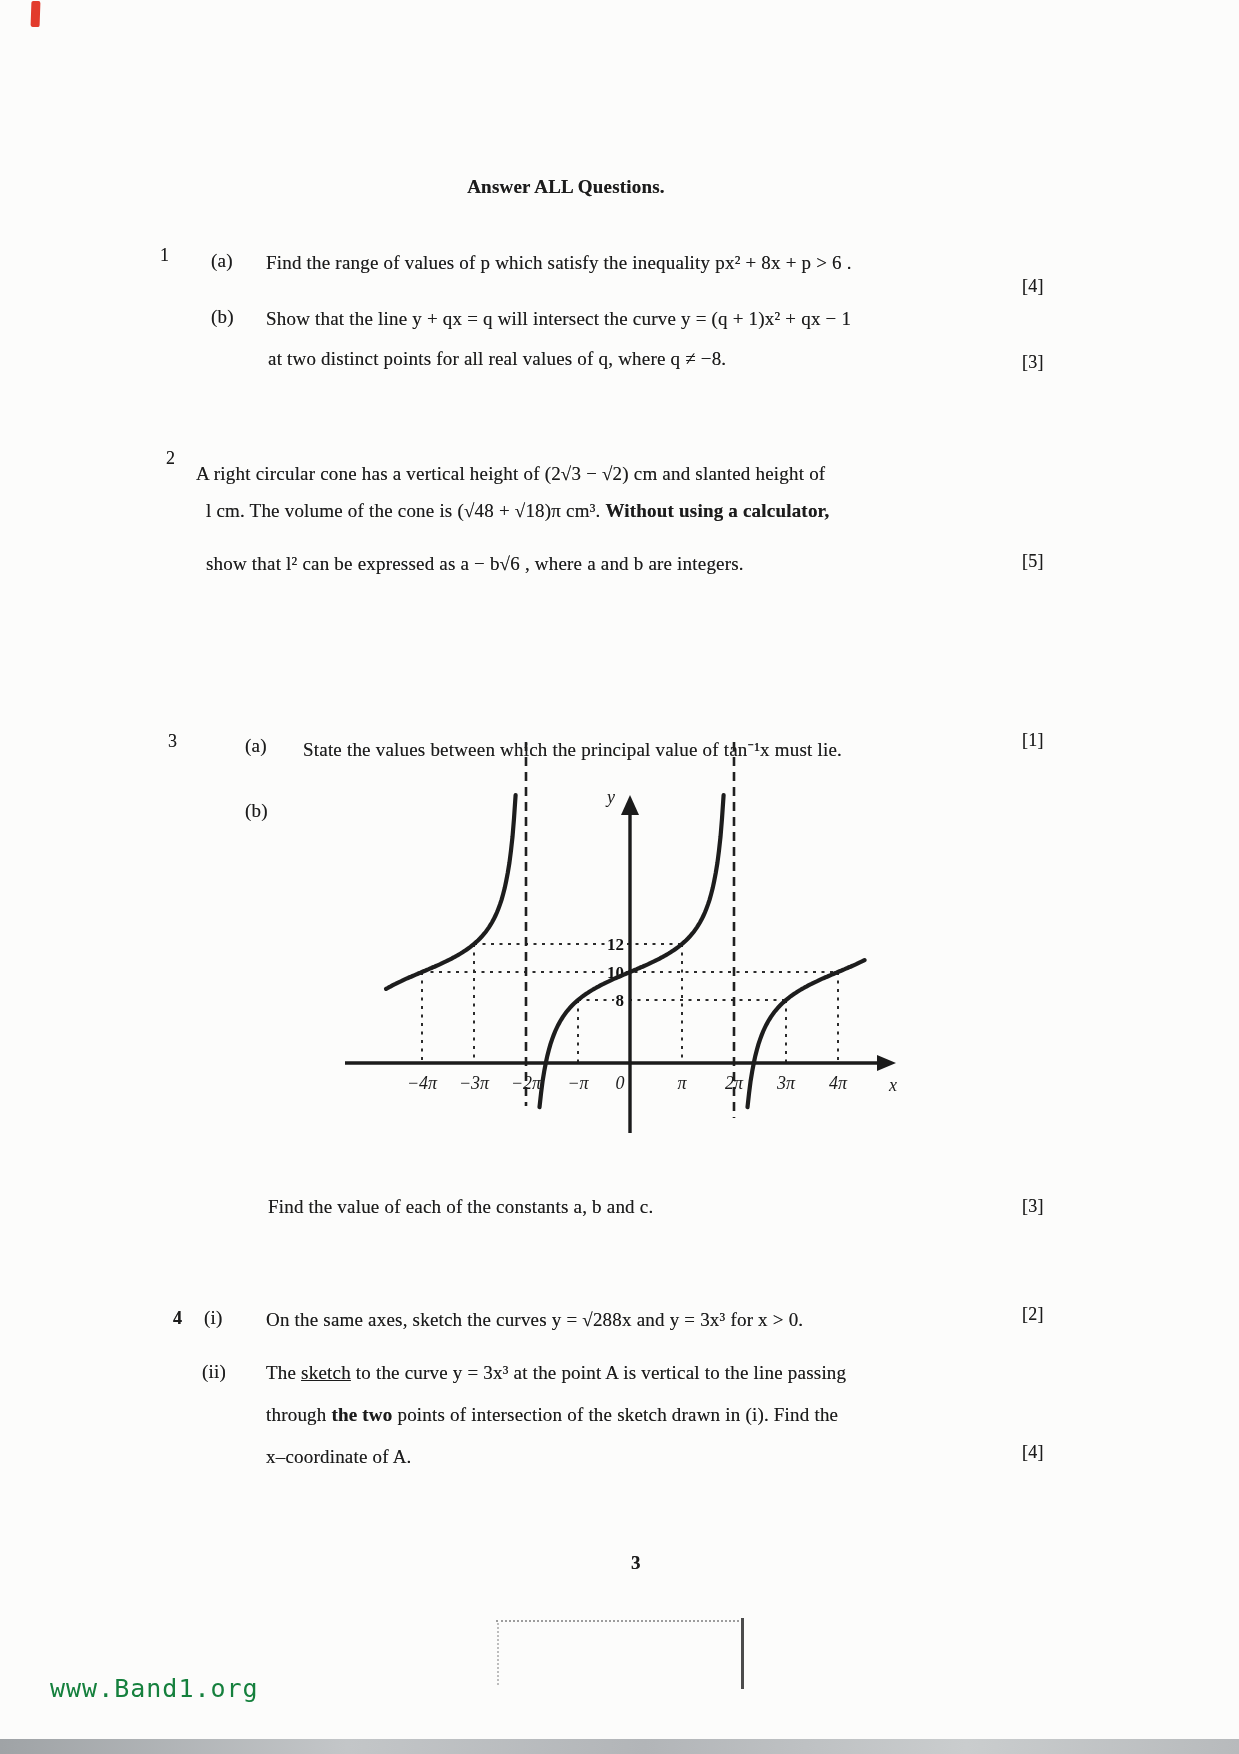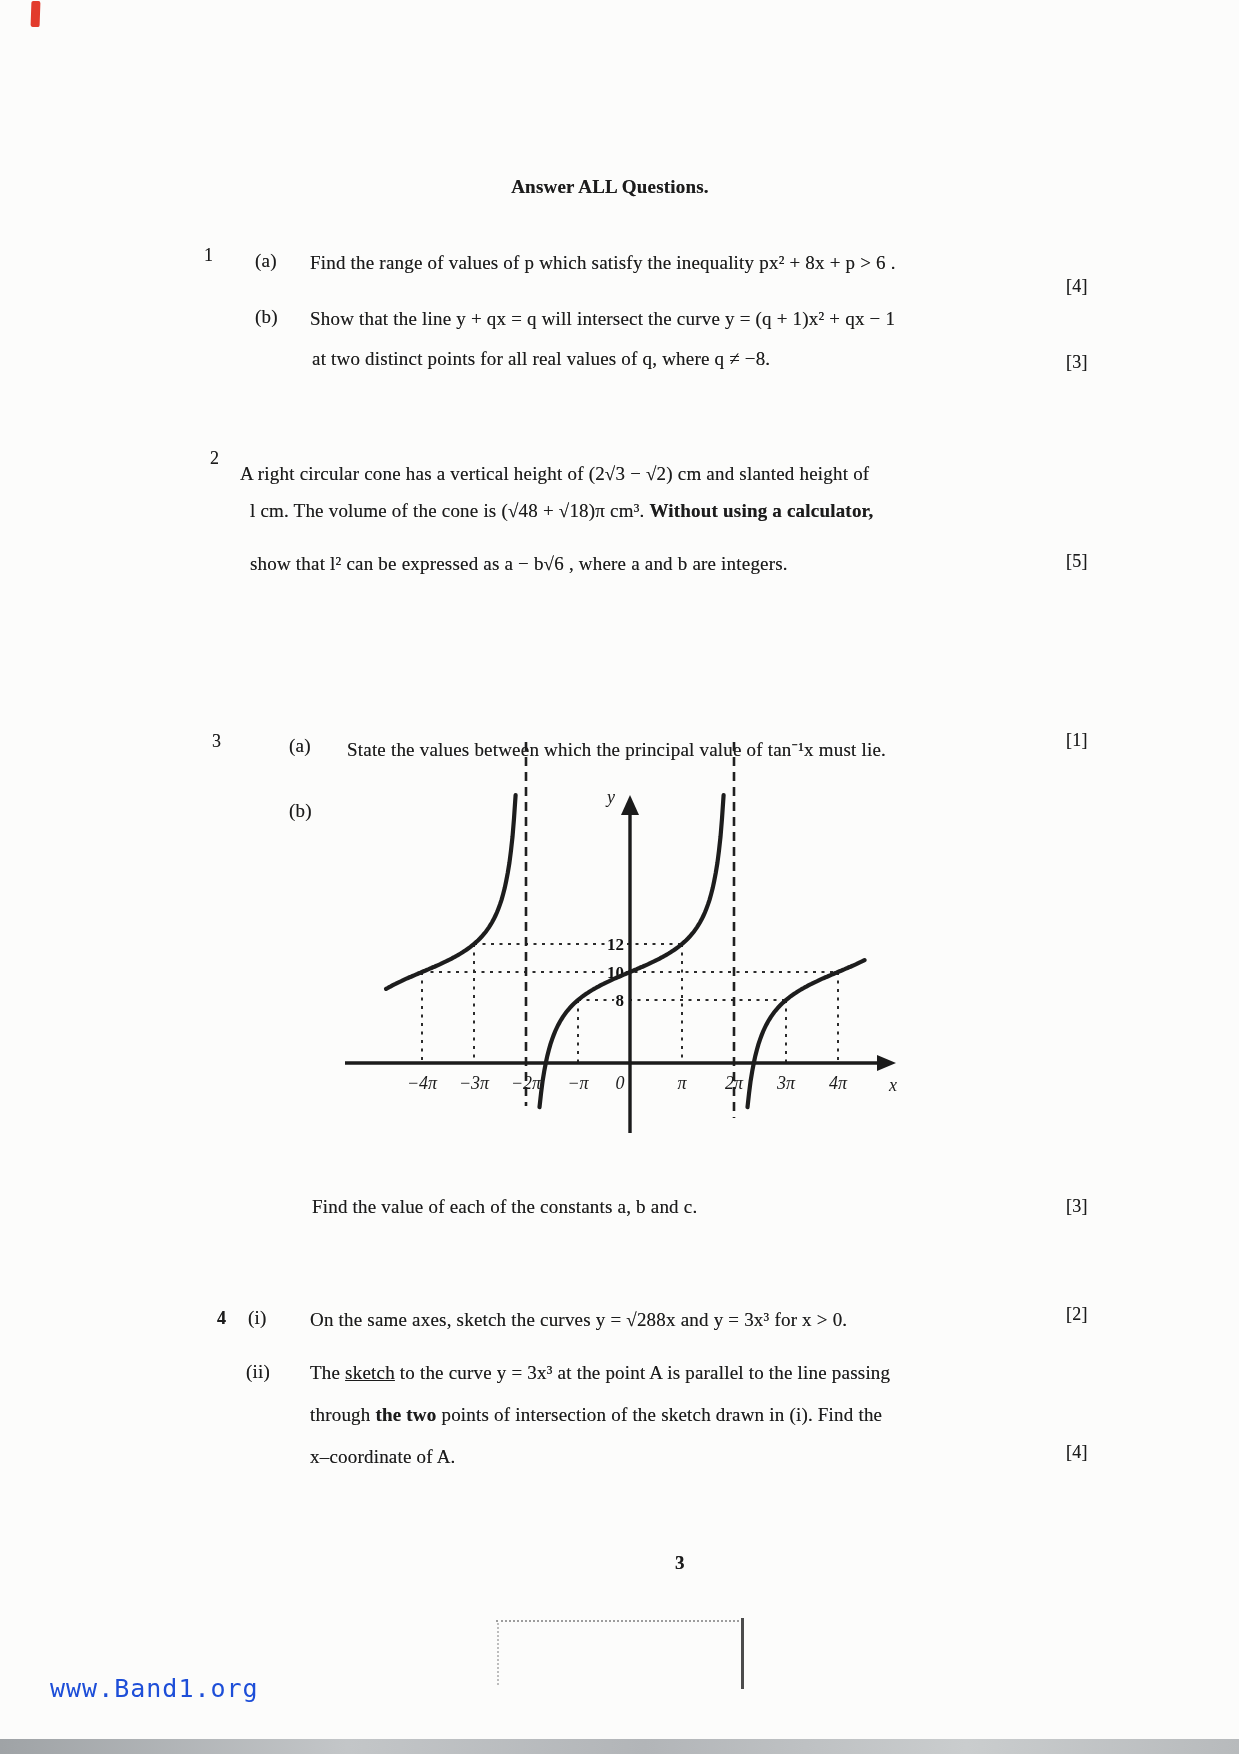--- a/index.html
+++ b/index.html
@@ -3,28 +3,28 @@
 <meta charset="utf-8">
 <style>
   html,body{margin:0;padding:0;}
   body{
     width:1239px;height:1754px;position:relative;overflow:hidden;
     background:#fcfcfb;color:#1c1c1c;
     font-family:"Liberation Serif",serif;
   }
   .sheet{position:absolute;inset:0;}
   .t{position:absolute;font-size:19px;letter-spacing:.2px;white-space:nowrap;
-     text-shadow:0 0 .6px rgba(20,20,20,.55);margin-left:44px;}
+     text-shadow:0 0 .6px rgba(20,20,20,.55);}
   .title{font-weight:bold;left:0;width:1132px;text-align:center;top:176px;font-size:19px;}
   .num{font-size:18px;}
   .mark{font-size:18px;}
   .u{text-decoration:underline;}
   .pageno{font-weight:bold;font-size:19px;left:631px;top:1552px;}
   .wm{position:absolute;left:50px;top:1674px;font-family:"DejaVu Sans Mono",monospace;
-      font-size:25px;color:#1d4ed8;letter-spacing:1px;}
+      font-size:25px;color:#15803d;letter-spacing:1px;}
   .redmark{position:absolute;left:31px;top:1px;width:9px;height:26px;background:#e23b2c;
       border-radius:2px;transform:rotate(2deg);}
   .dot-h{position:absolute;left:496px;top:1620px;width:247px;height:0;border-top:2px dotted #9d9d9d;}
   .dot-v{position:absolute;left:497px;top:1623px;height:62px;width:0;border-left:2px dotted #bdbdbd;}
   .sol-v{position:absolute;left:741px;top:1618px;height:71px;width:3px;background:#4c4c4c;}
   .botbar{position:absolute;left:0;top:1739px;width:100%;height:15px;
       background:linear-gradient(90deg,#9fa3a6,#c3c6c8 28%,#b2b5b8 52%,#cacdce 78%,#b7babc);}
   svg{position:absolute;}
   .g{stroke:#2b2b2b;stroke-width:2;stroke-dasharray:3 5.5;fill:none;}
   .a{stroke:#202020;stroke-width:2.6;stroke-dasharray:9 6;fill:none;}
@@ -104,21 +104,21 @@
 
   <div class="t" style="left:268px;top:1196px">Find the value of each of the constants a, b and c.</div>
   <div class="t mark" style="left:1022px;top:1196px">[3]</div>
 
   <div class="t num" style="left:173px;top:1308px;font-weight:bold">4</div>
   <div class="t" style="left:204px;top:1307px">(i)</div>
   <div class="t" style="left:266px;top:1309px">On the same axes, sketch the curves  y = √288x  and  y = 3x³ for x &gt; 0.</div>
   <div class="t mark" style="left:1022px;top:1304px">[2]</div>
 
   <div class="t" style="left:202px;top:1361px">(ii)</div>
-  <div class="t" style="left:266px;top:1362px"><span>The </span><span class="u">sketch</span><span> to the curve  y = 3x³ at the point A is parallel to the line passing</span></div>
+  <div class="t" style="left:266px;top:1362px"><span>The </span><span class="u">sketch</span><span> to the curve  y = 3x³ at the point A is vertical to the line passing</span></div>
   <div class="t" style="left:266px;top:1404px"><span>through </span><b>the two</b><span> points of intersection of the sketch drawn in (i). Find the</span></div>
   <div class="t" style="left:266px;top:1446px">x–coordinate of A.</div>
   <div class="t mark" style="left:1022px;top:1442px">[4]</div>
 
   <div class="t pageno">3</div>
   <div class="dot-h"></div>
   <div class="dot-v"></div>
   <div class="sol-v"></div>
   <div class="wm">www.Band1.org</div>
   <div class="botbar"></div>

